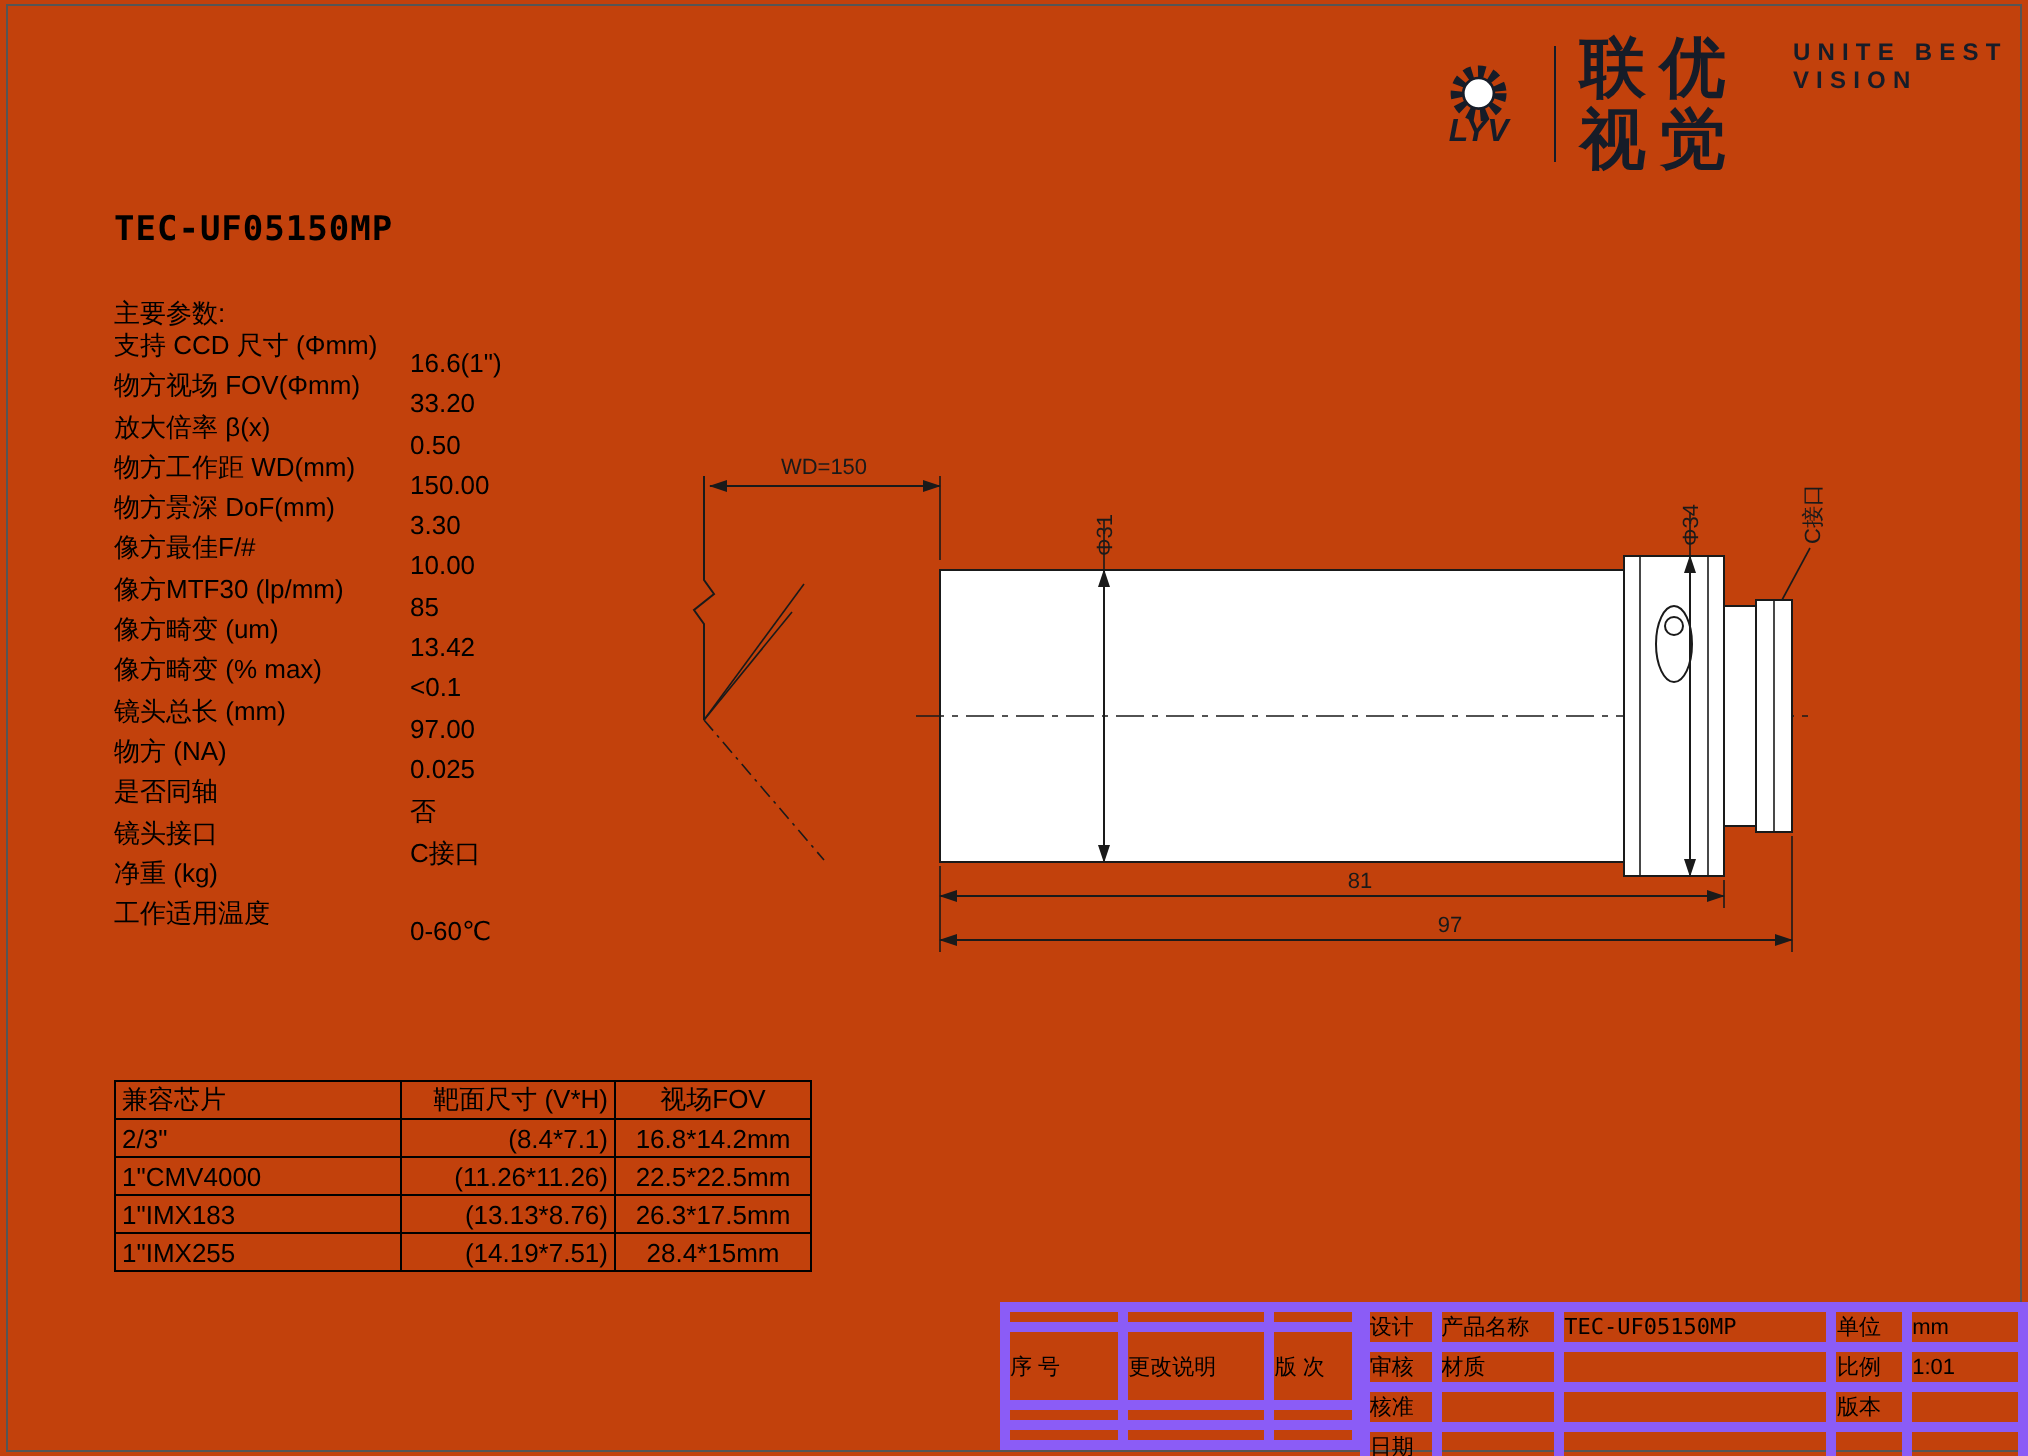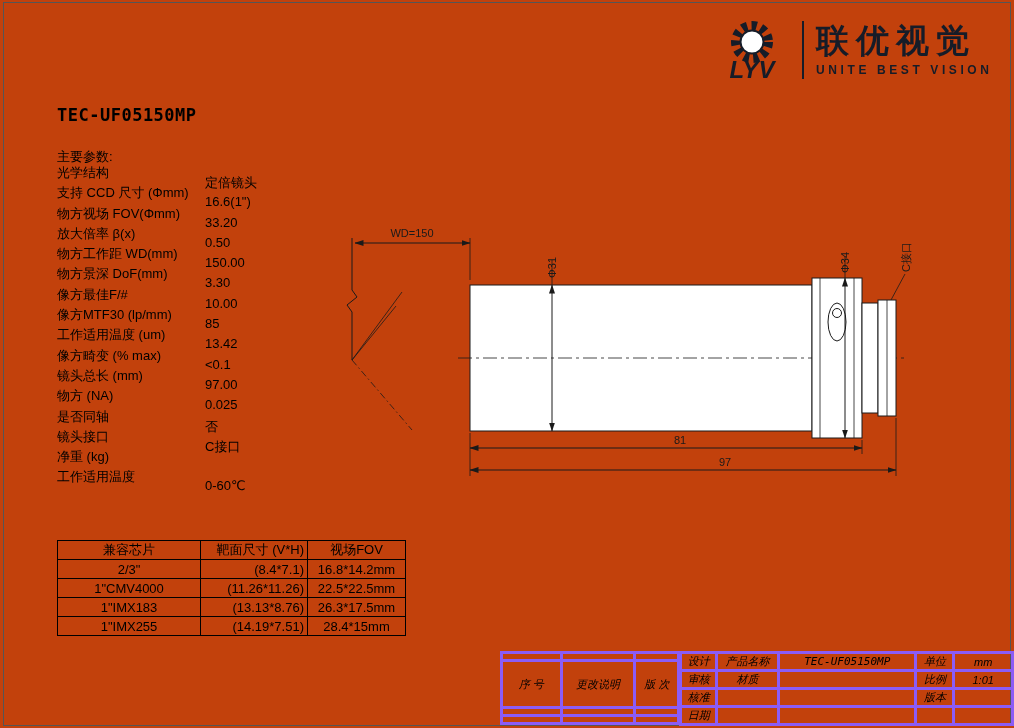--- a/index.html
+++ b/index.html
@@ -10,21 +10,21 @@
   *{box-sizing:border-box;margin:0;padding:0;}
   html,body{width:1014px;height:728px;background:#fff;overflow:hidden;
     font-family:"Liberation Sans","DejaVu Sans",sans-serif;color:var(--color-text);}
   .abs{position:absolute;}
   #page{position:relative;width:1014px;height:728px;background:#c2410c;}
   #page-border{position:absolute;left:3px;top:2px;right:3px;bottom:2px;border:1px solid #555;pointer-events:none;}
 
   
   #logo{top:16px;left:714px;display:flex;align-items:center;gap:12px;}
   #logo .divider{width:2px;height:58px;background:var(--color-brand);}
-  #logo .names{display:flex;flex-direction:column;}
+  #logo .names{display:flex;flex-direction:row;}
   #logo .cn{font-size:33px;font-weight:bold;letter-spacing:7px;color:var(--color-brand);line-height:1.1;}
   #logo .en{font-size:12px;font-weight:bold;letter-spacing:3.6px;color:var(--color-brand);margin-top:3px;}
 
   
   #product-title{left:57px;top:105px;font-family:"DejaVu Sans Mono","Liberation Mono",monospace;
     font-size:17px;font-weight:bold;letter-spacing:.5px;}
 
   
   #params-title{left:57px;top:148px;font-size:13px;}
   #params{left:57px;top:164px;width:300px;}
@@ -32,28 +32,28 @@
   .plabel{position:absolute;left:0;top:0;font-size:13px;white-space:nowrap;}
   .pvalue{position:absolute;left:148px;top:10px;font-size:13px;white-space:nowrap;}
 
   
   #drawing{left:340px;top:218px;}
   #drawing text{font-size:11px;fill:var(--color-line);}
 
   
   #chip-table{left:57px;top:540px;border-collapse:collapse;table-layout:fixed;}
   #chip-table td{border:1px solid #000;height:19px;font-size:13px;padding:0 3px;white-space:nowrap;}
-  #chip-table .c0{width:143px;text-align:center;}
+  #chip-table .c0{width:143px;text-align:left;}
   #chip-table .c1{width:107px;text-align:right;}
   #chip-table .c2{width:98px;text-align:center;}
 
   
   #title-block{left:500px;top:651px;display:flex;}
   .tb{border-collapse:collapse;table-layout:fixed;height:74px;}
-  .tb td{border:3px solid #8b5cf6;font-size:11px;text-align:center;padding:0;overflow:hidden;white-space:nowrap;font-style:italic;}
+  .tb td{border:5px solid #8b5cf6;font-size:11px;text-align:left;padding:0;overflow:hidden;white-space:nowrap;}
   #tb-right{margin-left:-1px;}
   .mono{font-family:"DejaVu Sans Mono","Liberation Mono",monospace;}
 </style>
 </head>
 <body>
 
 <div id="page">
   <div id="page-border"></div>
 
   <div id="logo" class="abs">
@@ -67,24 +67,20 @@
       <div class="cn">联优视觉</div>
       <div class="en">UNITE BEST VISION</div>
     </div>
   </div>
 
   <div id="product-title" class="abs">TEC-UF05150MP</div>
 
   <div id="params-title" class="abs">主要参数:</div>
   <div id="params" class="abs">
     <div class="prow">
-        <span class="plabel">光学结构</span>
-        <span class="pvalue">定倍镜头</span>
-      </div>
-    <div class="prow">
         <span class="plabel">支持 CCD 尺寸 (Φmm)</span>
         <span class="pvalue">16.6(1")</span>
       </div>
     <div class="prow">
         <span class="plabel">物方视场 FOV(Φmm)</span>
         <span class="pvalue">33.20</span>
       </div>
     <div class="prow">
         <span class="plabel">放大倍率 β(x)</span>
         <span class="pvalue">0.50</span>
@@ -99,21 +95,21 @@
       </div>
     <div class="prow">
         <span class="plabel">像方最佳F/#</span>
         <span class="pvalue">10.00</span>
       </div>
     <div class="prow">
         <span class="plabel">像方MTF30 (lp/mm)</span>
         <span class="pvalue">85</span>
       </div>
     <div class="prow">
-        <span class="plabel">工作适用温度 (um)</span>
+        <span class="plabel">像方畸变 (um)</span>
         <span class="pvalue">13.42</span>
       </div>
     <div class="prow">
         <span class="plabel">像方畸变 (% max)</span>
         <span class="pvalue">&lt;0.1</span>
       </div>
     <div class="prow">
         <span class="plabel">镜头总长 (mm)</span>
         <span class="pvalue">97.00</span>
       </div>

